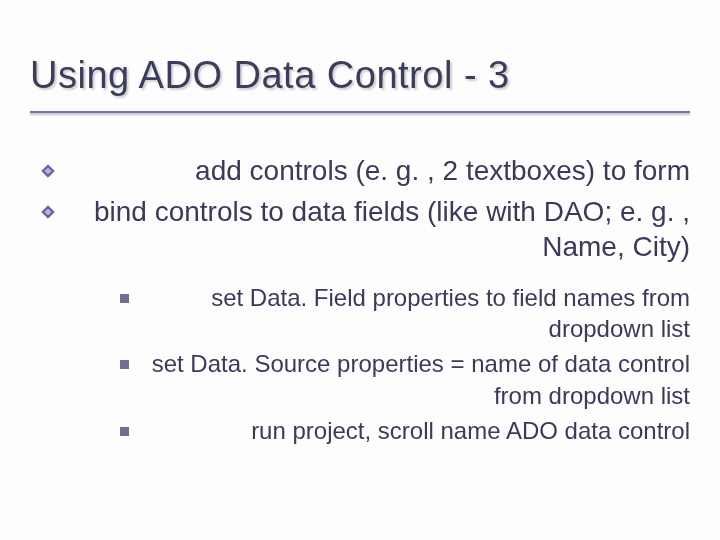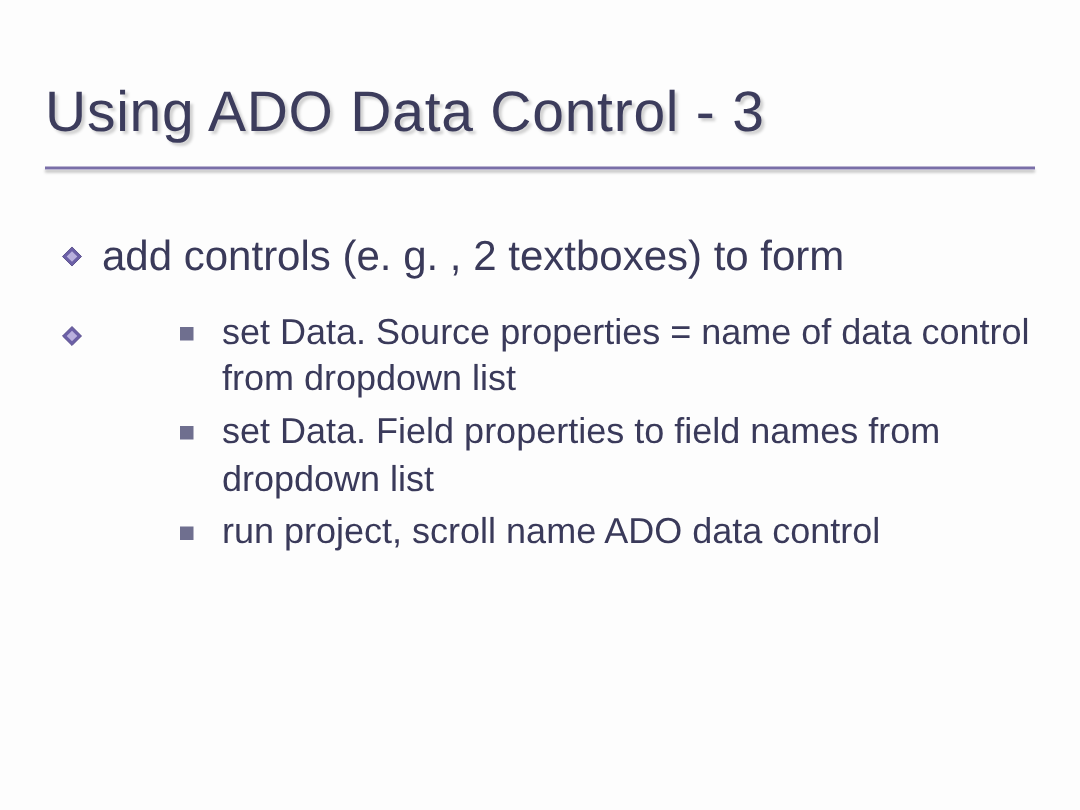--- a/index.html
+++ b/index.html
@@ -40,20 +40,21 @@
     margin: 0;
     padding: 0 0 0 10px;
   }
   ul.level1 > li {
     position: relative;
     padding-left: 28px;
     font-size: 28px;
     line-height: 1.25;
     margin-bottom: 6px;
     color: #3a3a5a;
+    text-align: right;
   }
   .diamond {
     position: absolute;
     left: 0;
     top: 10px;
     width: 16px;
     height: 16px;
   }
   .diamond svg { display: block; }
   ul.level2 {
@@ -97,29 +98,30 @@
         </span>
         <span>add controls (e. g. , 2 textboxes) to form</span>
       </li>
       <li>
         <span class="diamond">
           <svg width="16" height="16" viewBox="0 0 16 16">
             <rect x="3.5" y="3.5" width="9" height="9" transform="rotate(45 8 8)" fill="#6b5fa6" stroke="#4a3f80" stroke-width="0.5"></rect>
             <rect x="5.5" y="5.5" width="5" height="5" transform="rotate(45 8 8)" fill="#b9b0dd"></rect>
           </svg>
         </span>
+        <span>bind controls to data fields (like with DAO; e. g. , Name, City)</span>
 
         <ul class="level2">
           <li>
             <span class="square"></span>
-            <span>set Data. Source properties = name of data control from dropdown list</span>
+            <span>set Data. Field properties to field names from dropdown list</span>
           </li>
           <li>
             <span class="square"></span>
-            <span>set Data. Field properties to field names from dropdown list</span>
+            <span>set Data. Source properties = name of data control from dropdown list</span>
           </li>
           <li>
             <span class="square"></span>
             <span>run project, scroll name ADO data control</span>
           </li>
         </ul>
       </li>
     </ul>
   </div>
 

